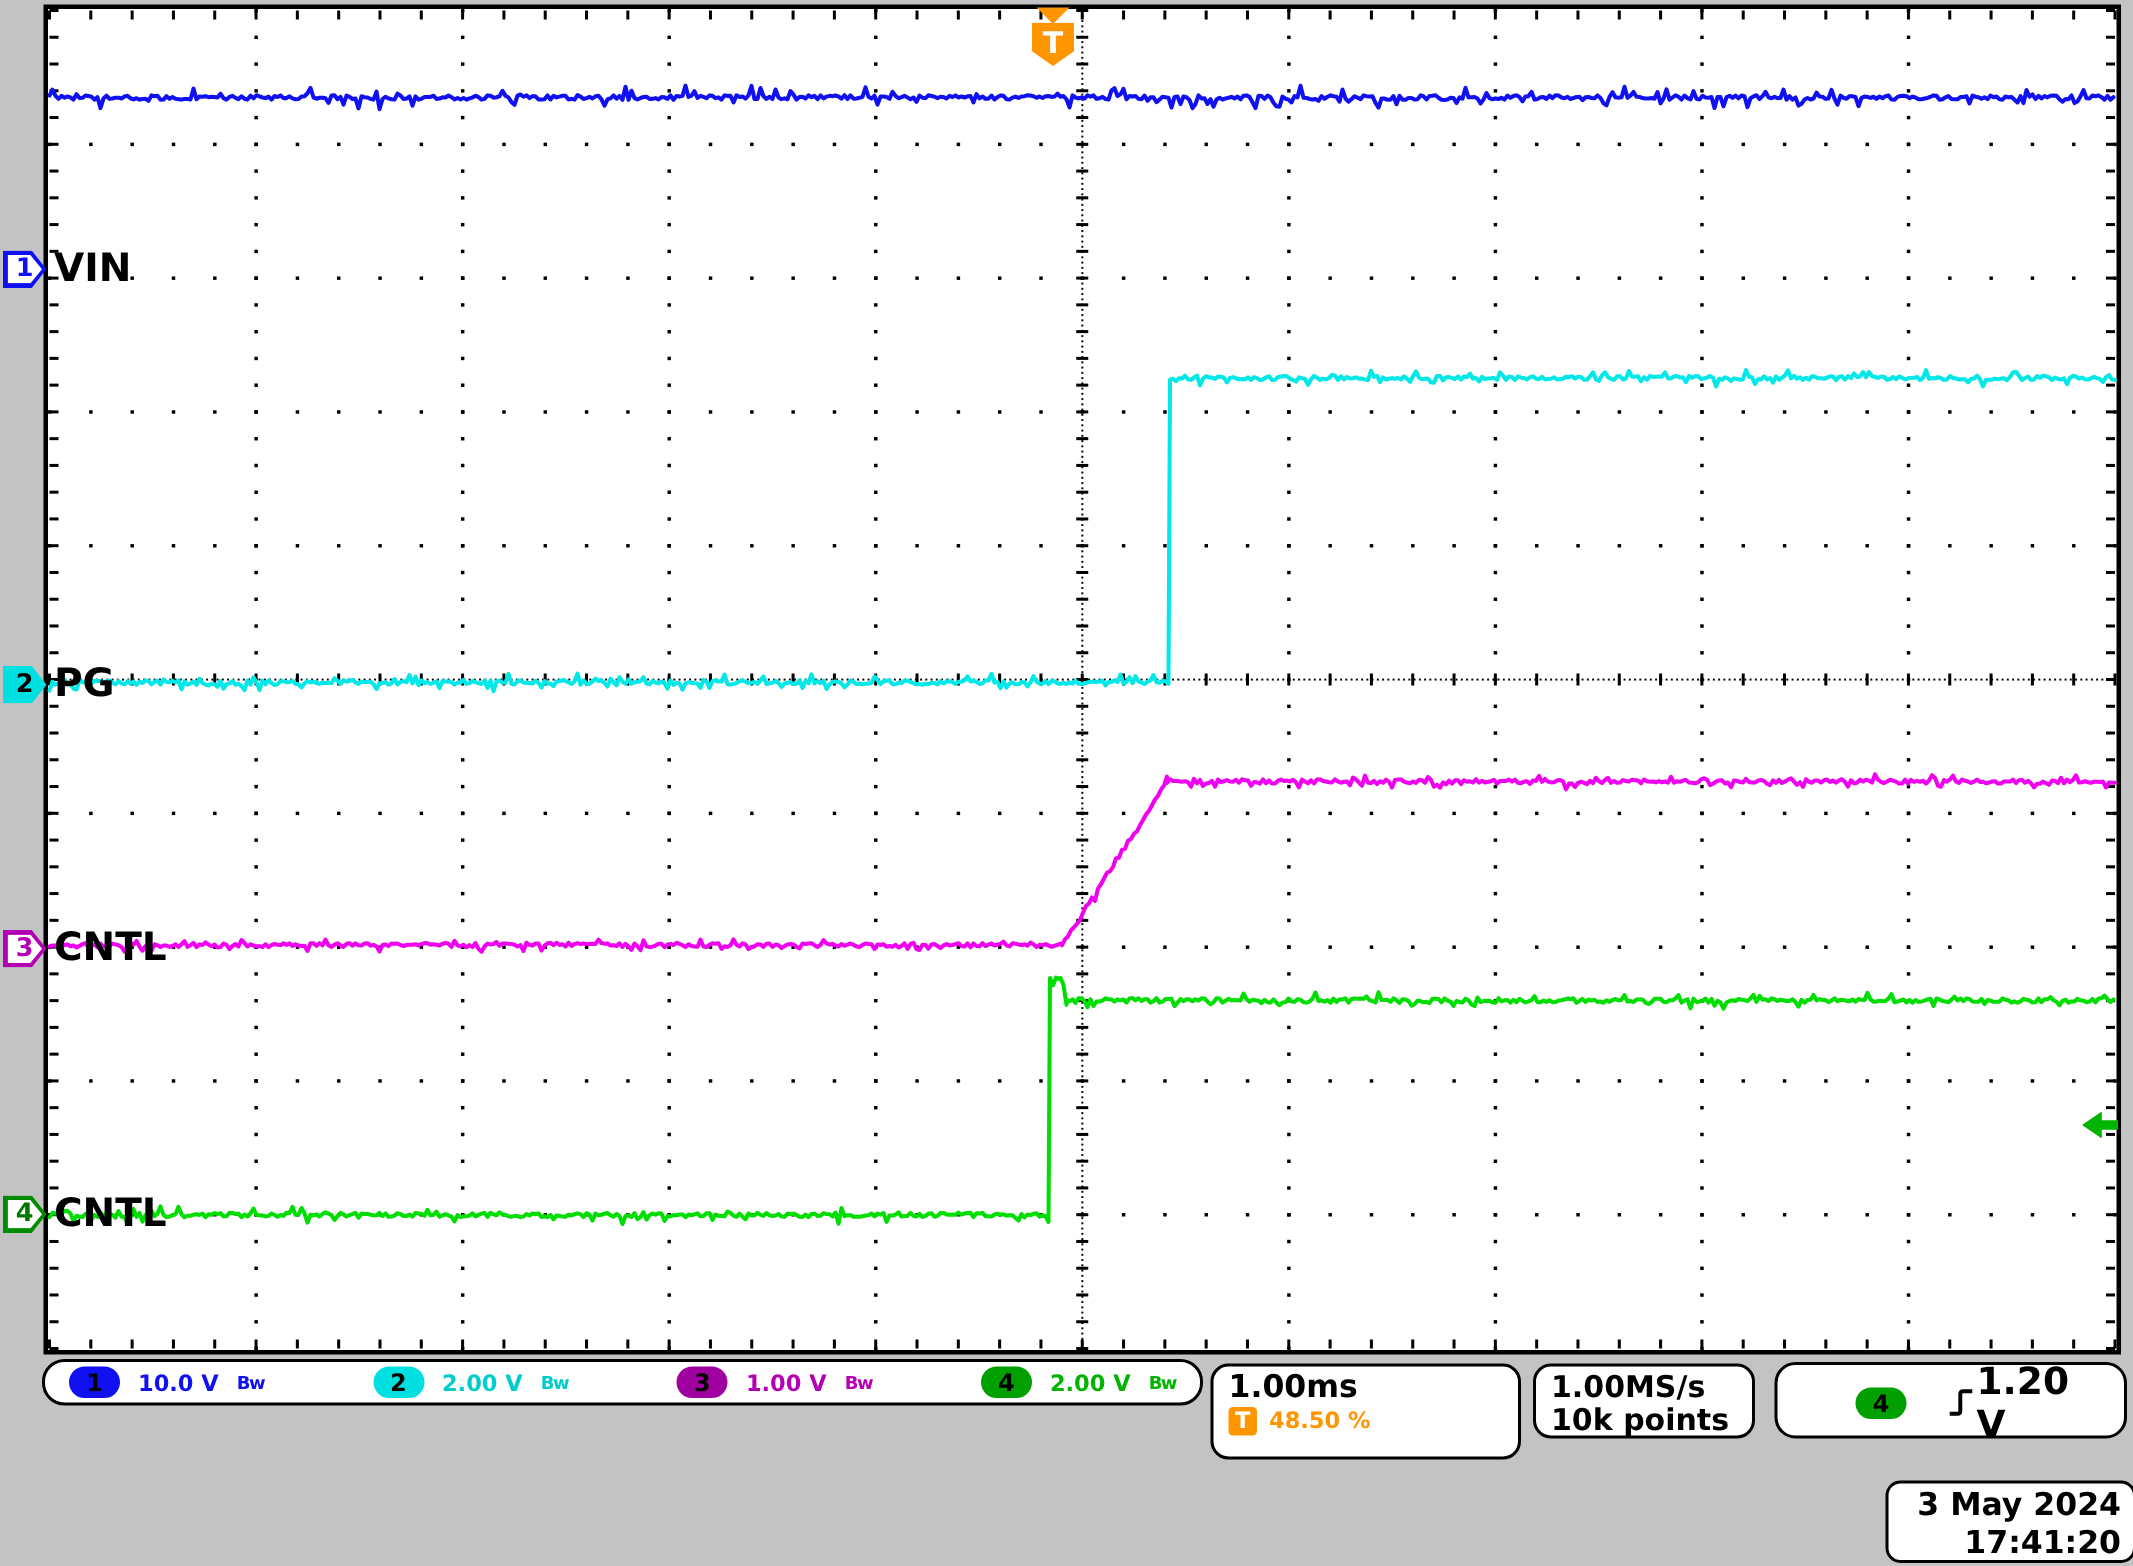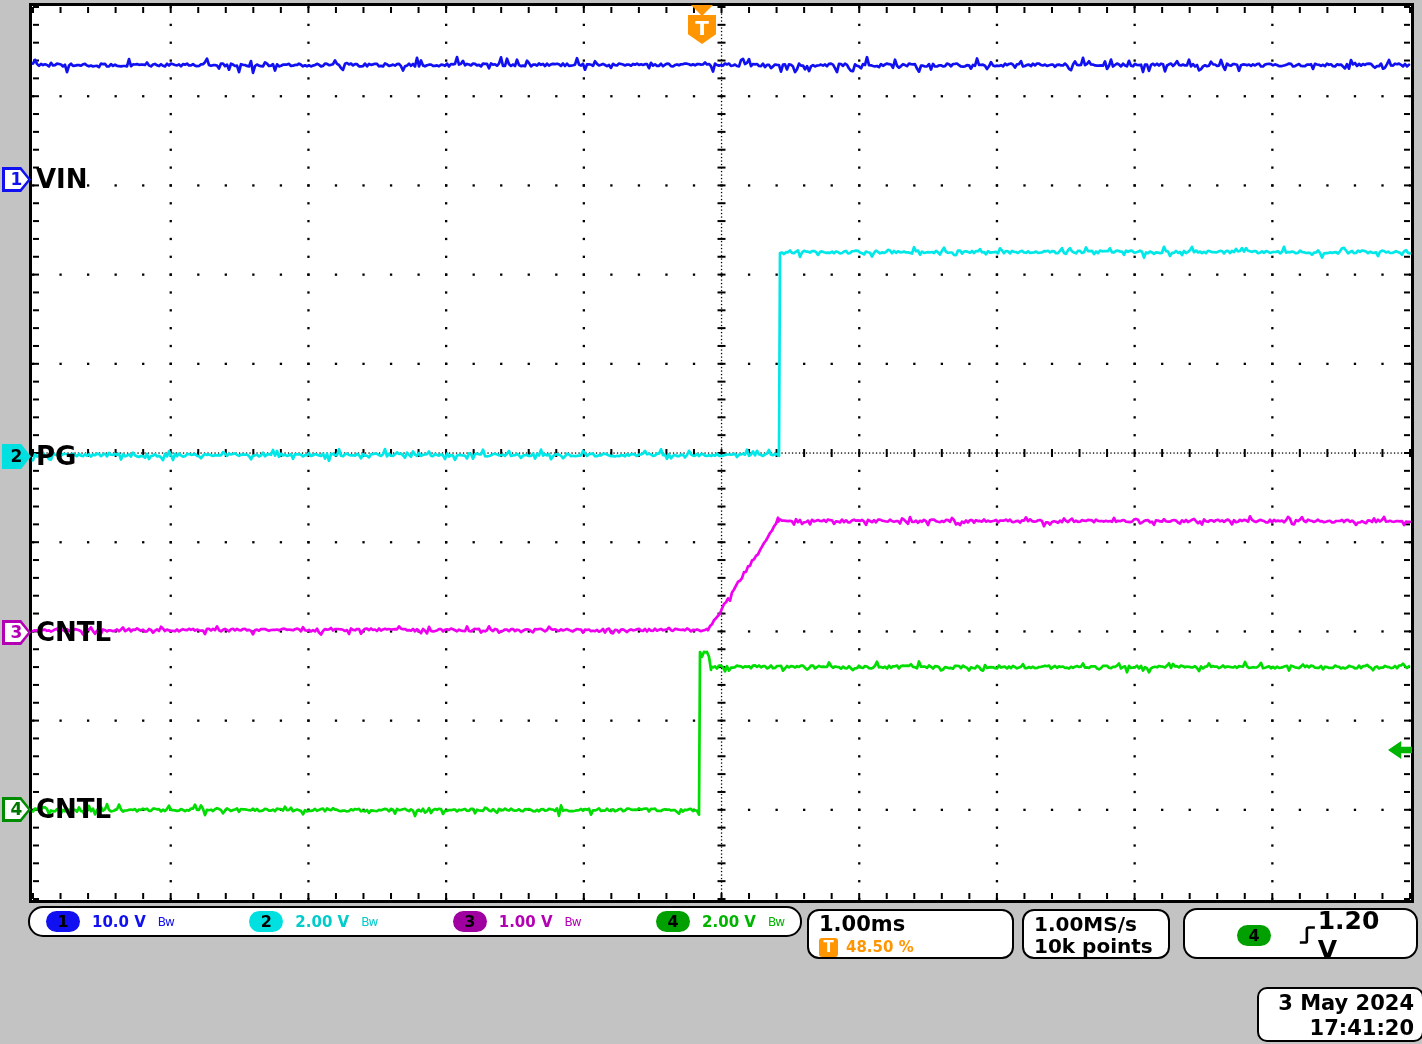--- a/index.html
+++ b/index.html
@@ -40,23 +40,23 @@
     clip-path:polygon(0 50%,55% 0,55% 32%,100% 32%,100% 68%,55% 68%,55% 100%);}
 
   
   .box{position:absolute;background:#fff;border:2px solid #000;box-sizing:border-box;}
   .readouts{left:28px;top:906px;width:774px;height:31px;border-radius:15px;
     display:flex;align-items:center;justify-content:space-between;padding:0 16px;}
   .grp{display:flex;align-items:center;gap:12px;}
   .badge{display:inline-block;min-width:34px;height:21px;border-radius:11px;
     color:#000;font-weight:700;font-size:16px;text-align:center;line-height:21px;}
   .val{font-weight:700;font-size:15px;white-space:nowrap;}
-  .bw{font-weight:400;font-size:12px;letter-spacing:-1px;}
-
-  .tbox{left:807px;top:909px;width:207px;height:50px;border-radius:12px;padding:2px 10px;}
+  .bw{font-weight:700;font-size:12px;letter-spacing:-1px;}
+
+  .tbox{left:807px;top:909px;width:207px;height:64px;border-radius:12px;padding:2px 10px;}
   .tbox .l1{font-weight:700;font-size:21px;color:#000;line-height:23px;}
   .tbox .l2{display:flex;align-items:center;gap:8px;line-height:22px;}
   .tsq{display:inline-block;width:19px;height:19px;background:#ff9500;color:#fff;
     font-weight:700;font-size:15px;text-align:center;line-height:19px;border-radius:3px;}
   .tpct{font-weight:700;font-size:15px;color:#ff9500;}
 
   .abox{left:1022px;top:909px;width:148px;height:50px;border-radius:12px;padding:2px 10px;}
   .abox div{font-weight:700;font-size:20px;color:#000;line-height:22px;}
 
   .trbox{left:1183px;top:908px;width:235px;height:51px;border-radius:14px;

